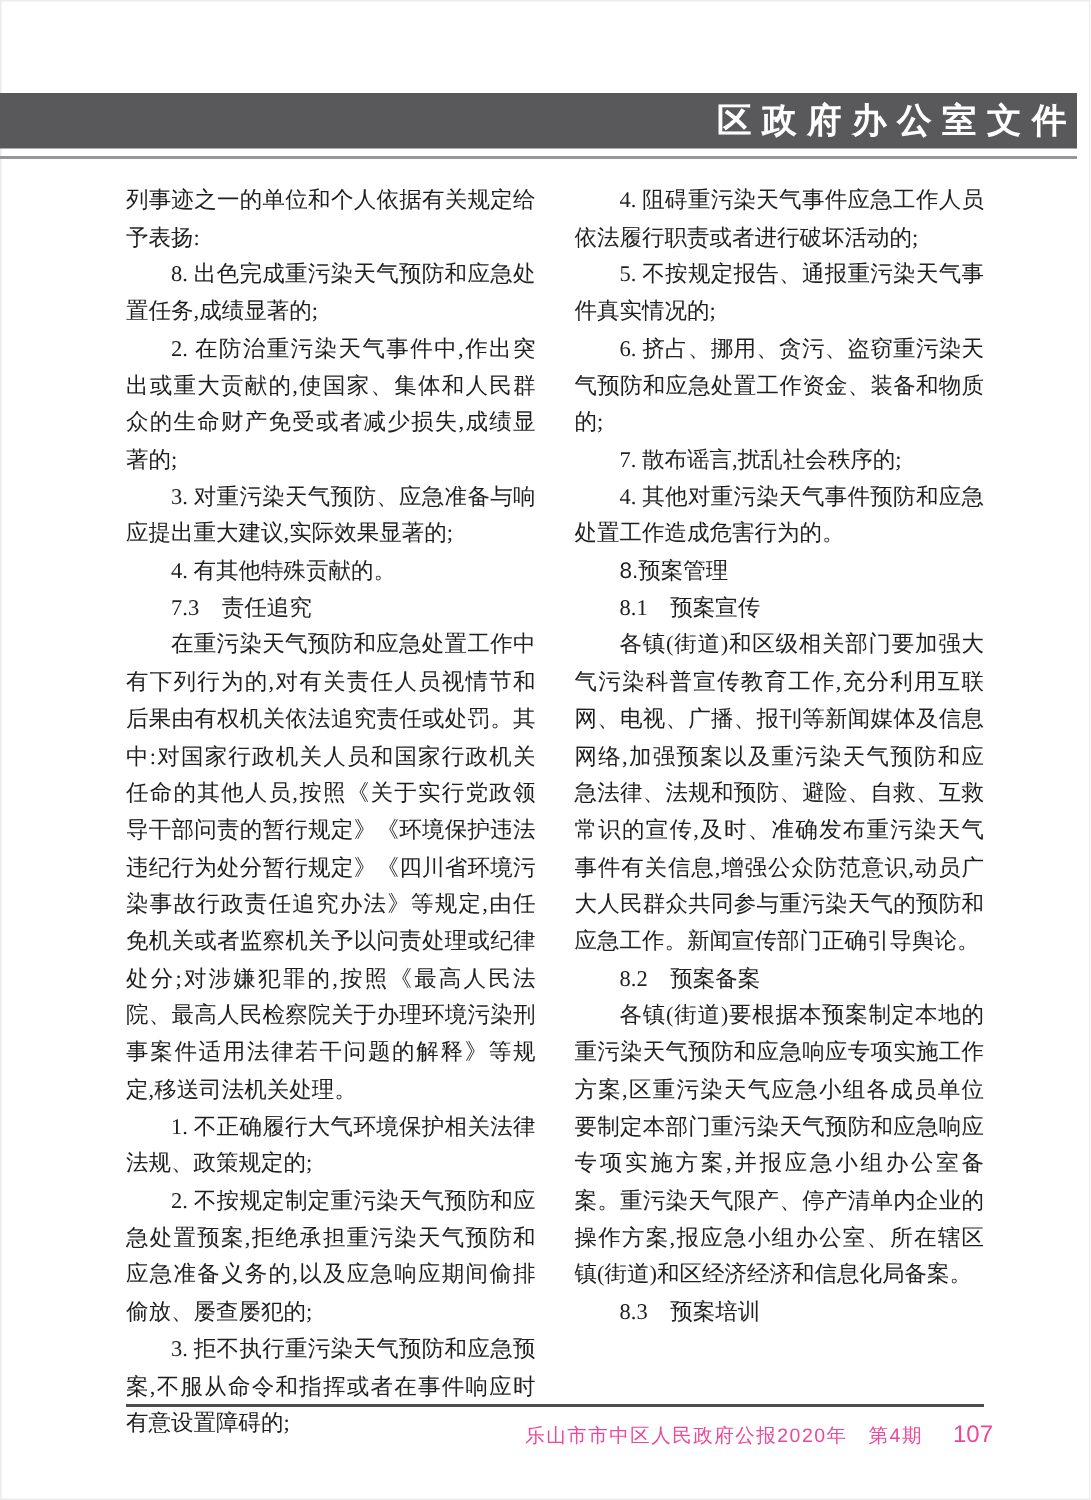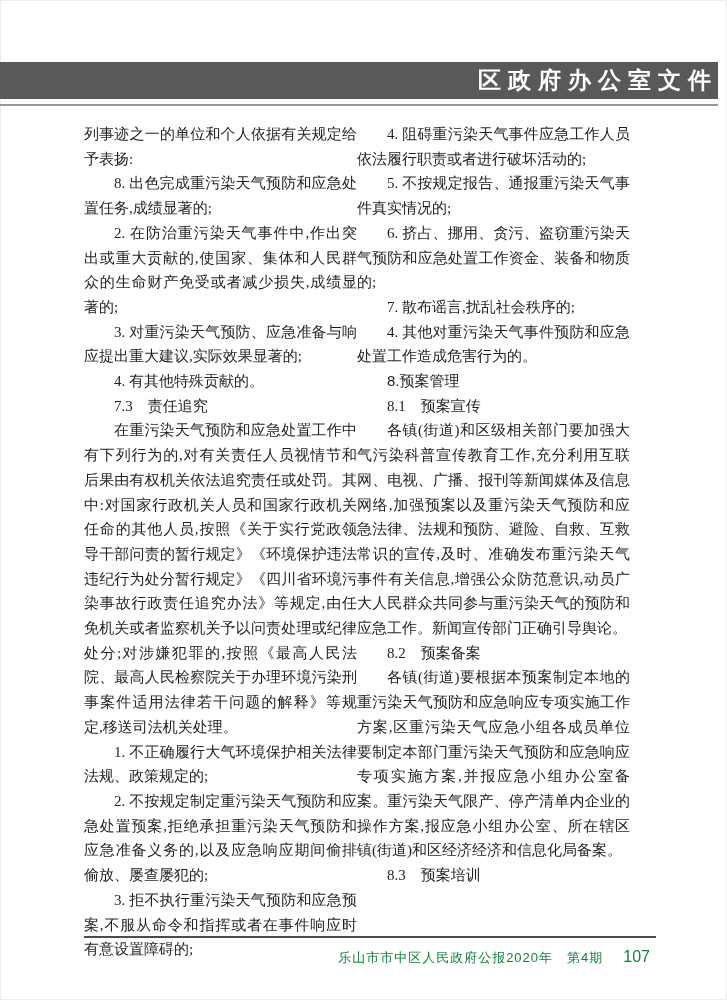--- a/index.html
+++ b/index.html
@@ -14,37 +14,37 @@
     box-sizing:border-box;
   }
   .header-title{
     color:#ffffff;font-family:"Liberation Sans","DejaVu Sans",sans-serif;
     font-weight:bold;font-size:23px;letter-spacing:7px;white-space:nowrap;
   }
   .header-rule{
     position:absolute;left:0;top:104px;width:718px;height:2px;background:#97979b;
   }
   .content{
-    position:absolute;left:84px;top:122px;width:572px;display:flex;
+    position:absolute;left:84px;top:122px;width:572px;display:flex;gap:26px;
   }
   .col{width:273px;}
   .para{
     margin:0;font-size:15px;line-height:24.7px;color:#1f1f1f;
     text-align:justify;word-break:break-all;
   }
   .para.indent{text-indent:2em;}
   .para.bold-head{
     font-family:"Liberation Sans","DejaVu Sans",sans-serif;font-weight:normal;
   }
   .footer-rule{
     position:absolute;left:84px;top:936px;width:572px;height:2px;background:#4d4d4d;
   }
   .footer{
-    position:absolute;top:948px;right:77px;display:flex;align-items:baseline;gap:20px;
-    font-family:"Liberation Sans","DejaVu Sans",sans-serif;color:#15803d;
+    position:absolute;top:948px;right:65px;display:flex;align-items:baseline;gap:20px;
+    font-family:"Liberation Sans","DejaVu Sans",sans-serif;color:#ec4899;
   }
   .journal{font-size:13px;letter-spacing:1px;}
   .pagenum{font-size:16px;}
 </style>
 </head>
 <body>
 
 <div class="page">
 
   <div class="header-bar">

